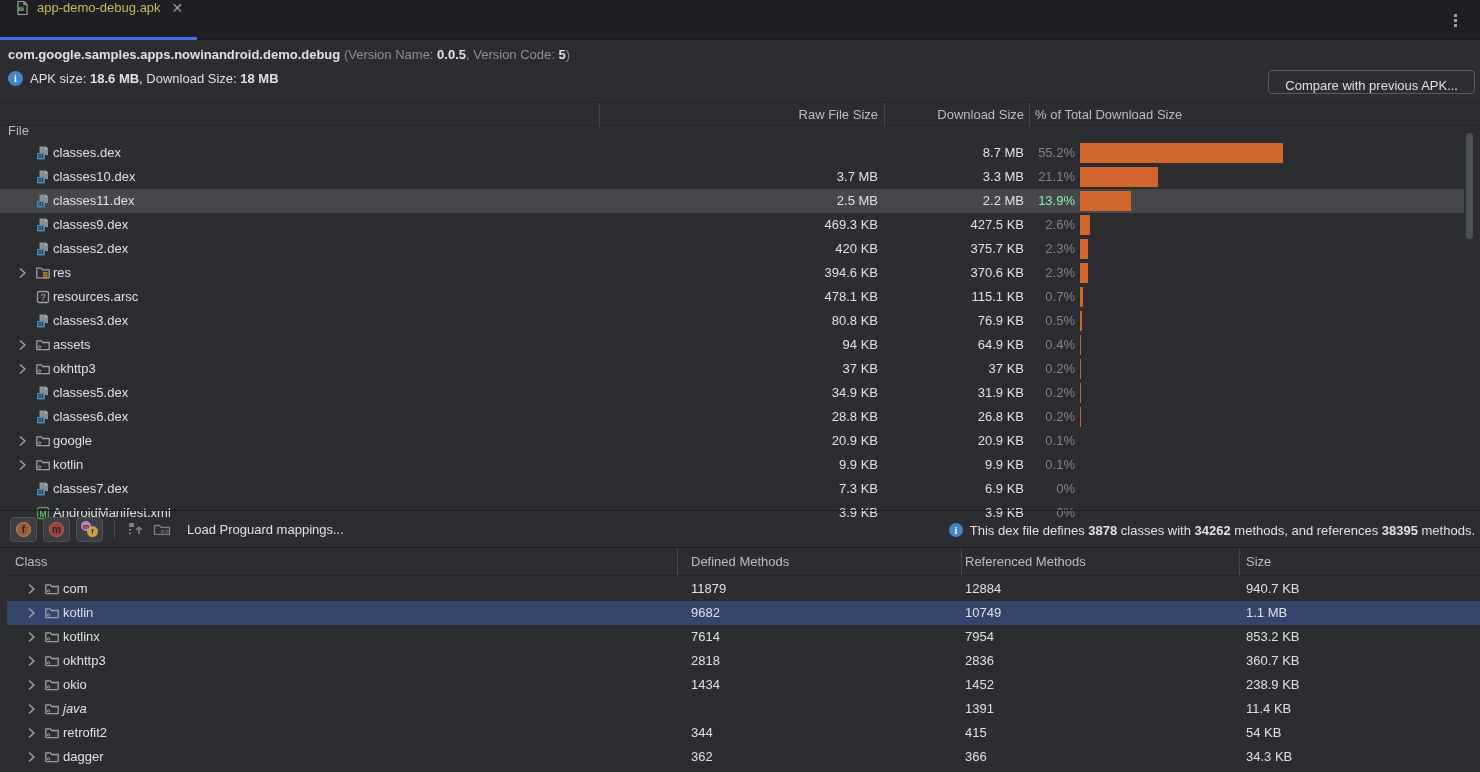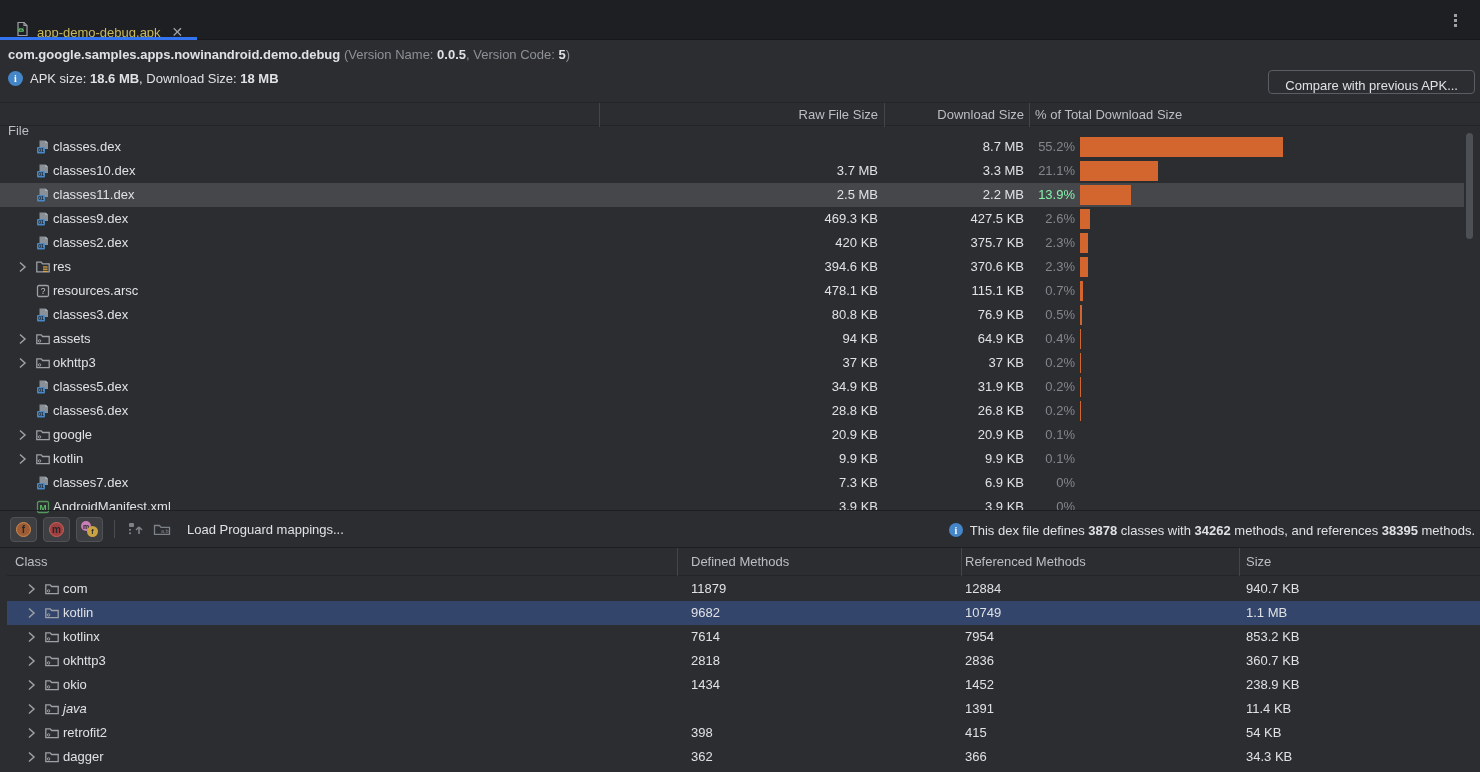--- a/index.html
+++ b/index.html
@@ -9,21 +9,21 @@
     font-family:"Liberation Sans", sans-serif;
     font-size:13px;
     color:#dfe1e5;
     overflow:hidden;
     position:relative;
   }
   b { font-weight:bold; }
 
   
   .tabbar { position:absolute; top:0; left:0; width:1480px; height:40px; background:#1e1f22; border-bottom:1px solid #17181a; }
-  .tab { position:absolute; left:0; top:0; height:40px; padding:0 14px; display:flex; align-items:flex-end; gap:7px; cursor:pointer; }
+  .tab { position:absolute; left:0; top:0; height:40px; padding:0 14px; display:flex; align-items:flex-start; gap:7px; cursor:pointer; }
   .tab-title { color:#c9b95f; }
   .tab-close { color:#9da0a6; font-size:14px; margin-left:4px; cursor:pointer; }
   .tab-underline { position:absolute; left:0; top:37px; width:197px; height:3px; background:#3574f0; }
   .kebab { position:absolute; right:16px; top:11px; width:18px; height:18px; display:flex; flex-direction:column; align-items:center; justify-content:center; gap:2px; cursor:pointer; }
   .kebab i { width:3px; height:3px; background:#9da0a6; display:block; }
 
   
   .pkgline { position:absolute; top:45px; left:8px; height:20px; line-height:20px; white-space:nowrap; }
   .dim { color:#8d9096; }
   .sizeline { position:absolute; top:66px; left:8px; height:24px; display:flex; align-items:center; gap:7px; }
@@ -33,21 +33,21 @@
   
   .ftable { position:absolute; top:102px; left:0; width:1480px; }
   .thead { position:relative; height:24px; border-top:1px solid #232528; border-bottom:1px solid #222428; color:#bcbec4; }
   .thead span { position:absolute; line-height:24px; white-space:nowrap; }
   .vsep { position:absolute; top:0; width:1px; height:24px; background:#43454a; }
   .h-file { left:8px;margin-top:16px; }
   .h-raw  { left:600px; width:278px; text-align:right; }
   .h-dl   { left:886px; width:138px; text-align:right; }
   .h-pct  { left:1035px; }
 
-  .frows { position:absolute; top:33px; left:0; width:1480px; }
+  .frows { position:absolute; top:39px; left:0; width:1480px; }
   .frow { position:relative; height:24px; width:1464px; cursor:pointer; }
   .frow.sel { background:#45474b; }
   .c-chev { position:absolute; left:14px; top:4px; width:16px; height:16px; }
   .c-icon { position:absolute; left:35px; top:4px; width:16px; height:16px; }
   .c-name { position:absolute; left:53px; line-height:24px; white-space:nowrap; }
   .c-raw  { position:absolute; left:600px; width:278px; text-align:right; line-height:24px; }
   .c-dl   { position:absolute; left:886px; width:138px; text-align:right; line-height:24px; }
   .c-pct  { position:absolute; left:1028px; width:47px; text-align:right; line-height:24px; color:#83868c; }
   .frow.sel .c-pct { color:#86efac; }
   .c-bar  { position:absolute; left:1080px; top:2px; height:20px; background:#d2662e; }
@@ -471,21 +471,21 @@
       </div>
       <div class="crow">
         <span class="k-chev"><svg width="16" height="16" viewBox="0 0 16 16">
             <path d="M6 3.5l5 4.5-5 4.5" fill="none" stroke="#9da0a6" stroke-width="1.5"></path>
           </svg></span>
         <span class="k-icon"><svg width="16" height="16" viewBox="0 0 16 16">
             <path d="M1.8 3.8h4.4l1.4 1.7h6.6v7.2H1.8z" fill="none" stroke="#9da0a6" stroke-width="1.3"></path>
             <circle cx="4.6" cy="9.9" r="1.2" fill="none" stroke="#9da0a6" stroke-width="1"></circle>
           </svg></span>
         <span class="k-name">retrofit2</span>
-        <span class="k-def">398</span>
+        <span class="k-def">344</span>
         <span class="k-ref">415</span>
         <span class="k-size">54 KB</span>
       </div>
       <div class="crow">
         <span class="k-chev"><svg width="16" height="16" viewBox="0 0 16 16">
             <path d="M6 3.5l5 4.5-5 4.5" fill="none" stroke="#9da0a6" stroke-width="1.5"></path>
           </svg></span>
         <span class="k-icon"><svg width="16" height="16" viewBox="0 0 16 16">
             <path d="M1.8 3.8h4.4l1.4 1.7h6.6v7.2H1.8z" fill="none" stroke="#9da0a6" stroke-width="1.3"></path>
             <circle cx="4.6" cy="9.9" r="1.2" fill="none" stroke="#9da0a6" stroke-width="1"></circle>

